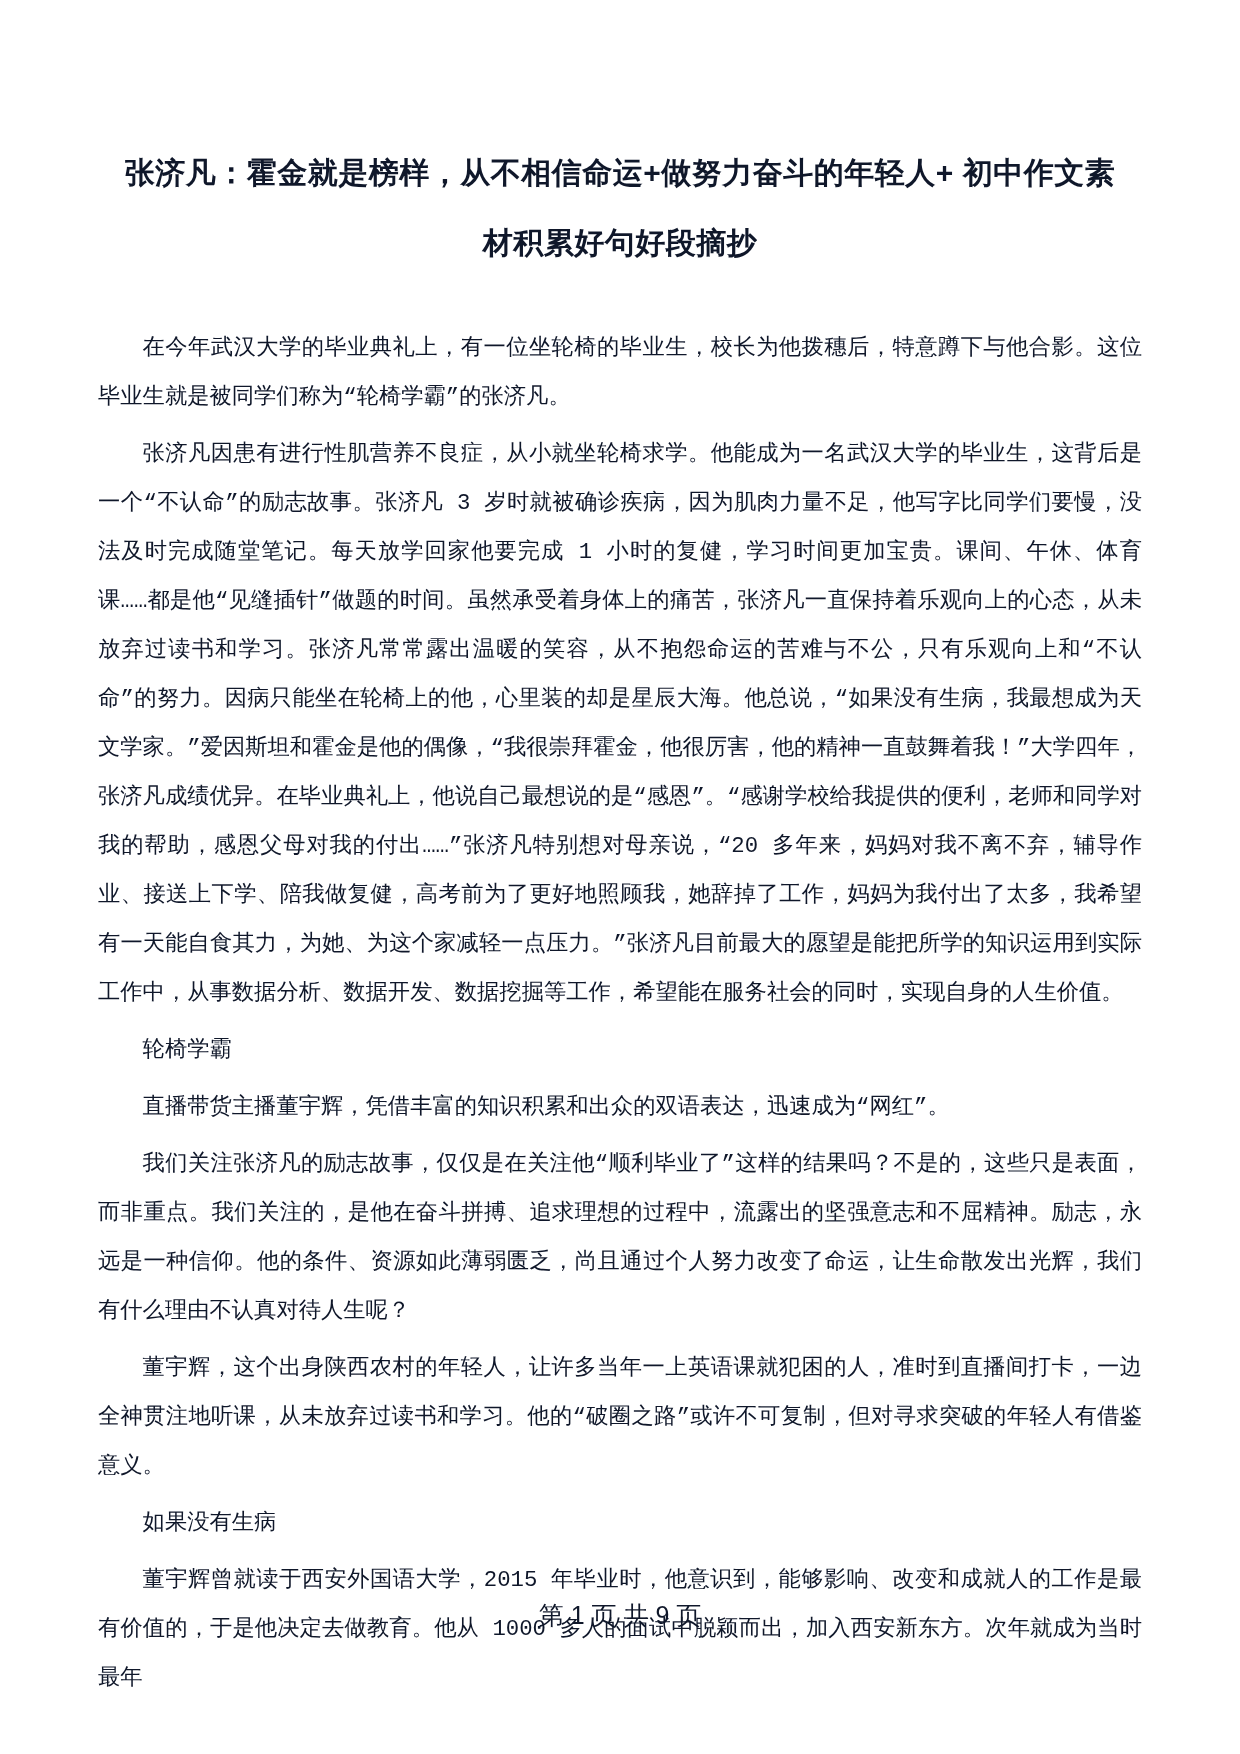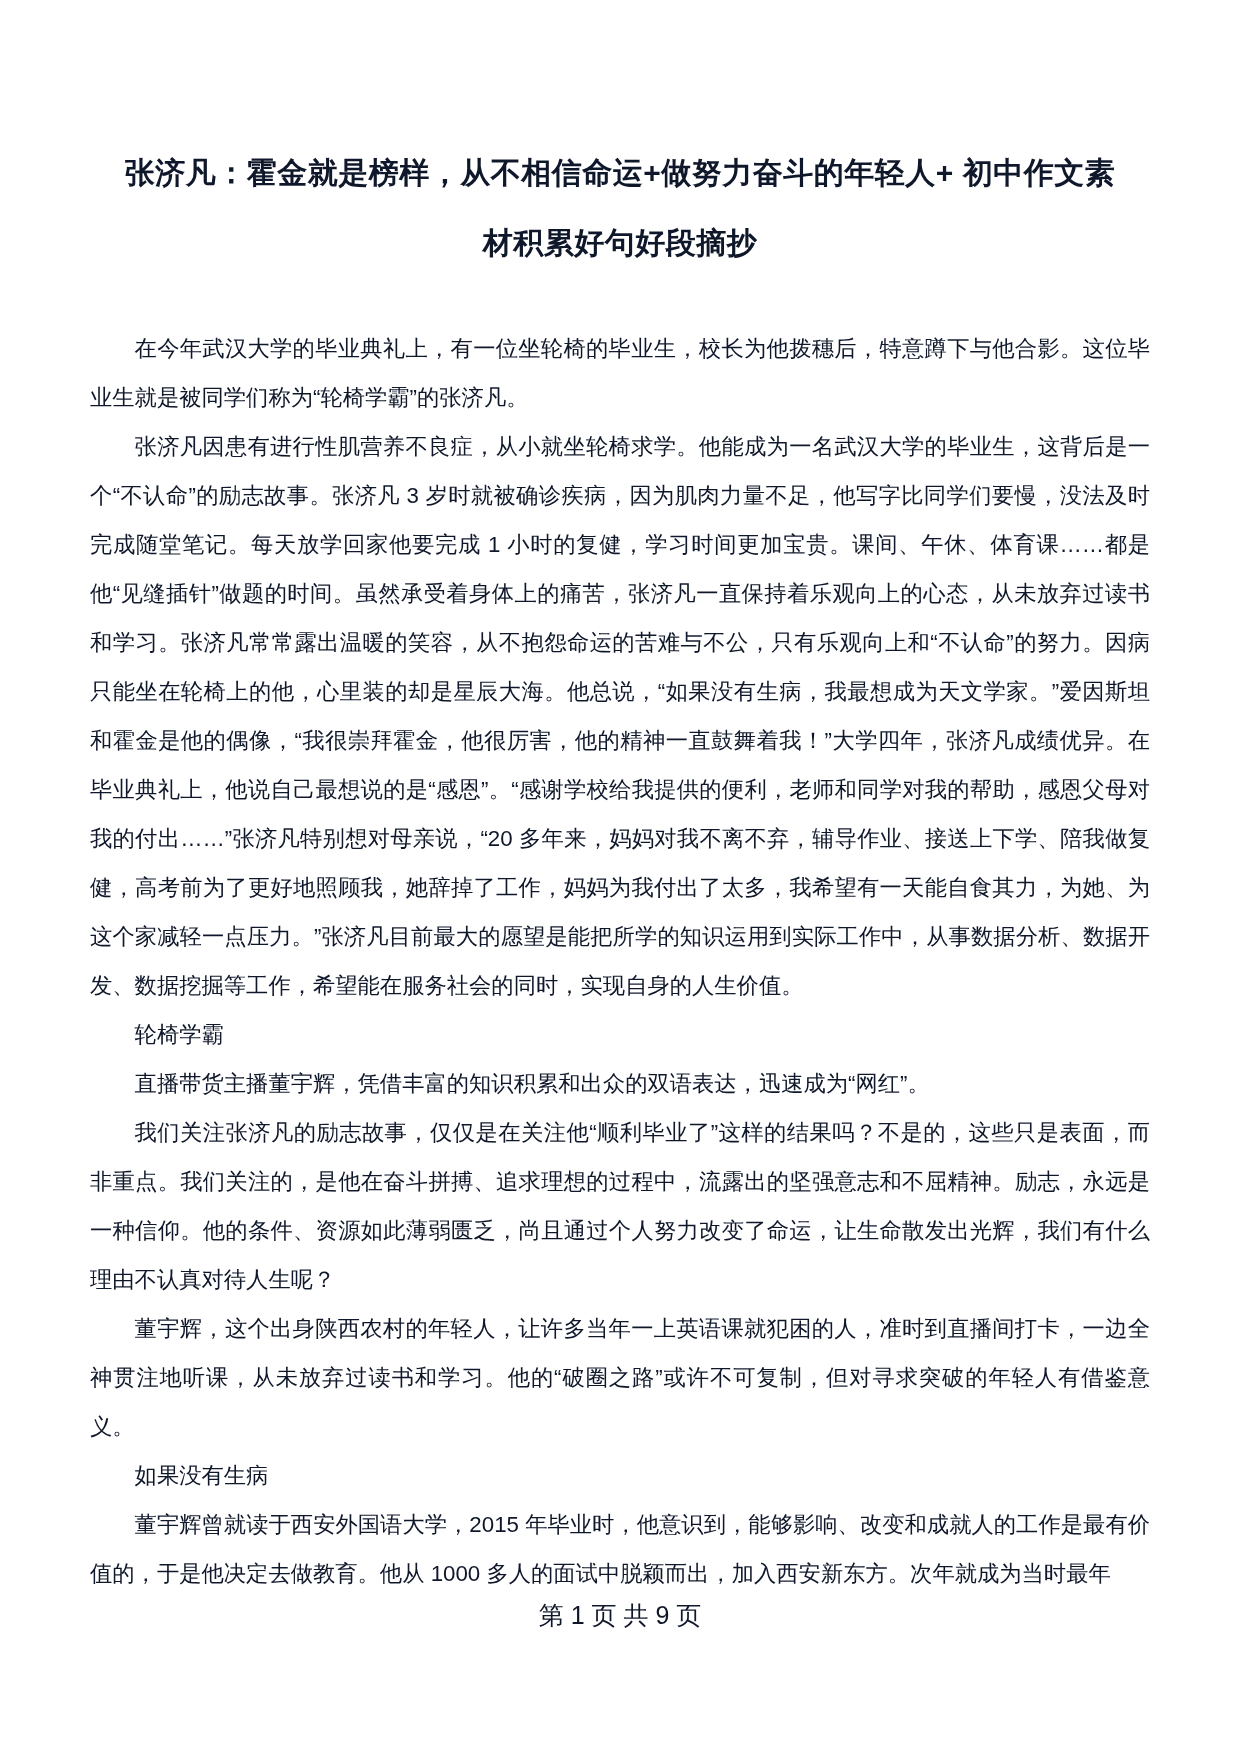--- a/index.html
+++ b/index.html
@@ -30,26 +30,27 @@
     line-height: 70px;
     letter-spacing: 0.5px;
   }
   .title-line {
     display: block;
   }
   .body-text {
     margin-top: 46px;
   }
   .para {
-    margin: 0;
+    margin: 8px;
     font-size: 22.3px;
     line-height: 49px;
     text-align: justify;
     text-indent: 2em;
     word-break: break-all;
+    font-family: Liberation Mono, monospace;
   }
   .footer {
     position: absolute;
     left: 0;
     top: 1600px;
     width: 100%;
     text-align: center;
     font-size: 25px;
     line-height: 30px;
   }

